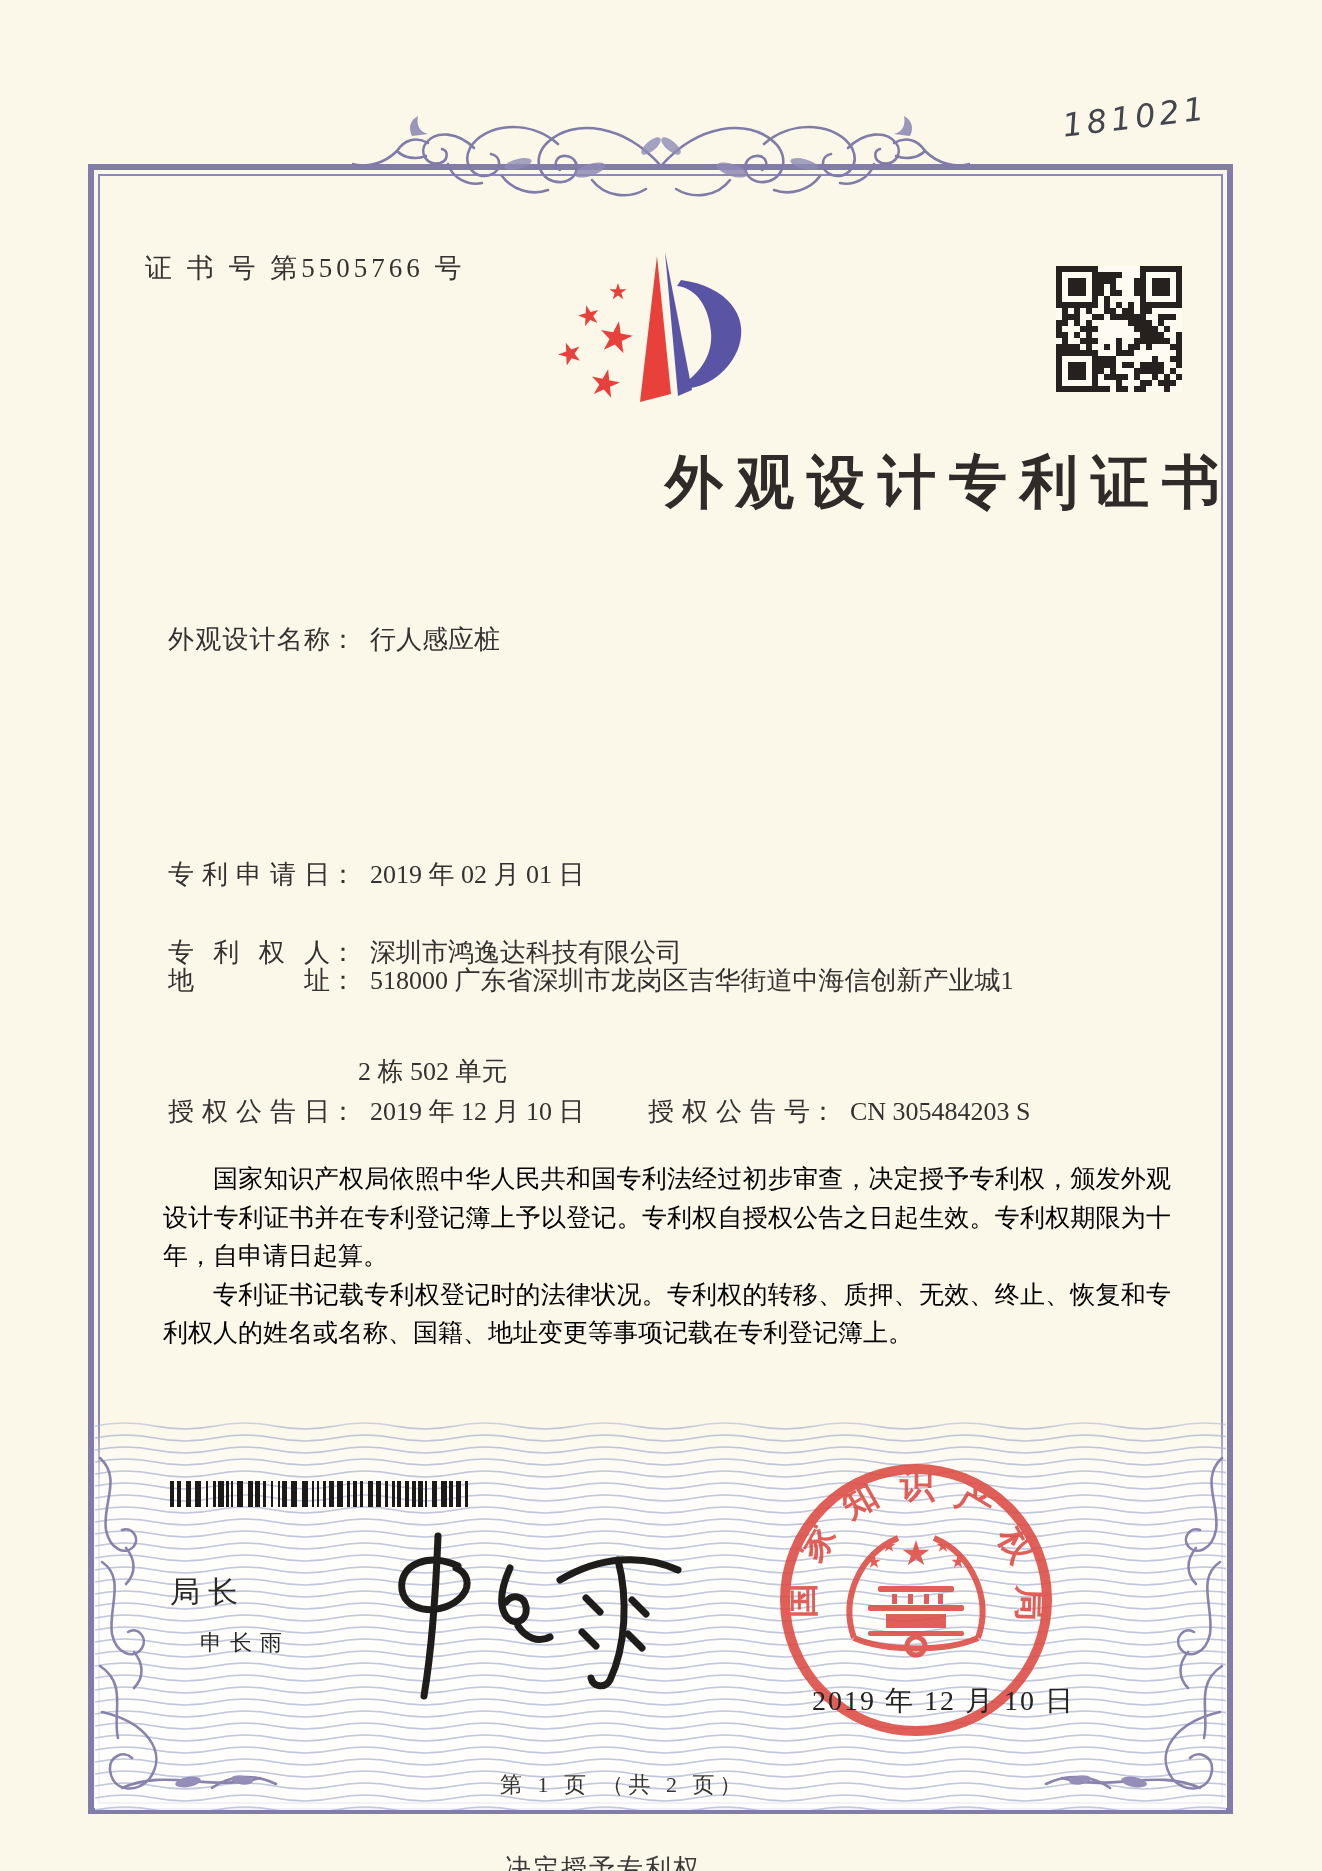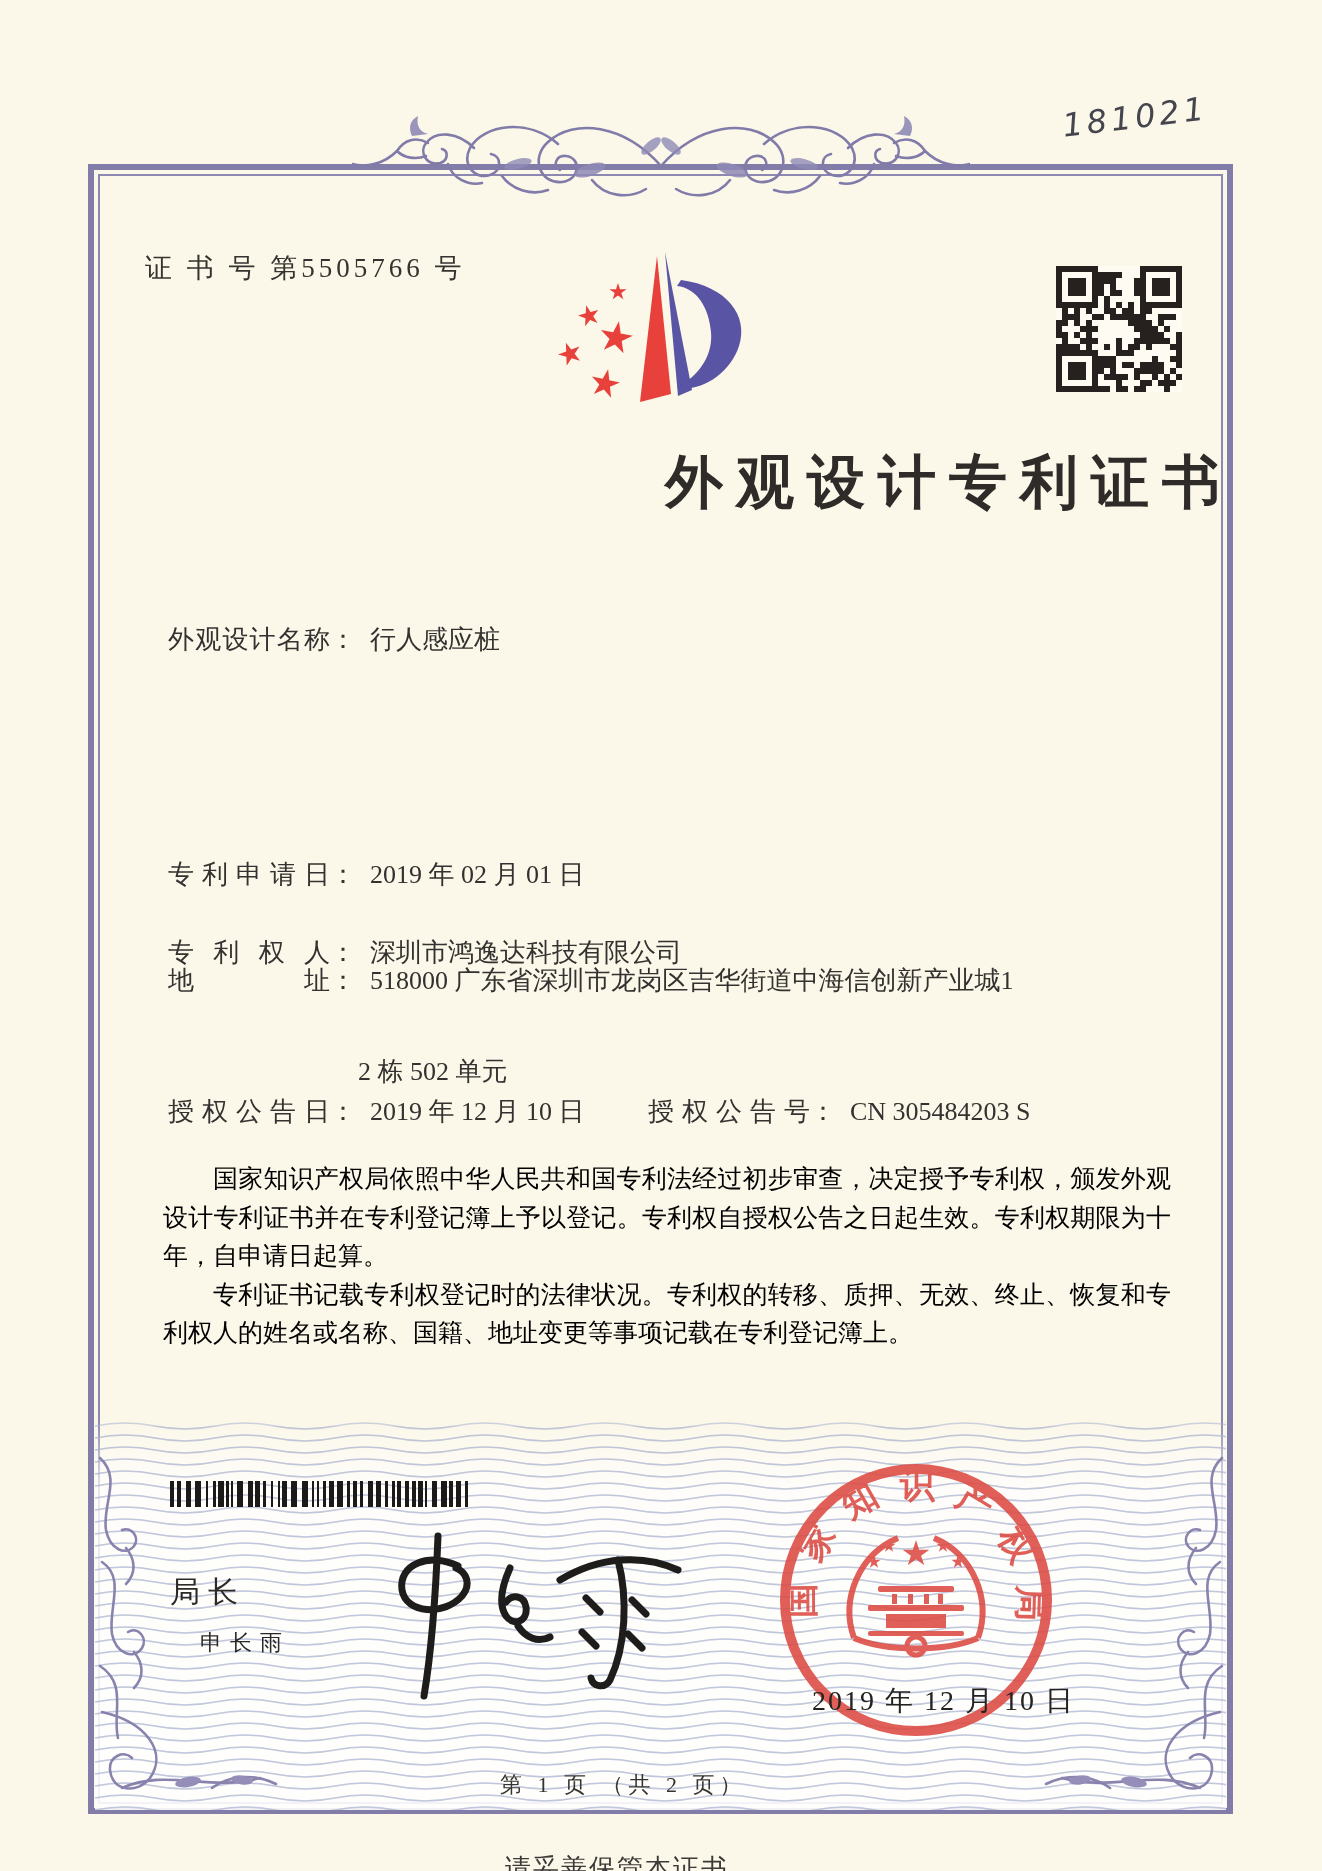--- a/index.html
+++ b/index.html
@@ -506,15 +506,15 @@
         <path d="M-62,32 C-30,46 30,46 62,32" stroke="#dd4a42" stroke-width="6" fill="none"></path>
         <circle cx="0" cy="40" r="9" fill="none" stroke="#dd4a42" stroke-width="5"></circle>
       </g>
     </g>
   </svg>
 
   <div class="seal-date">2019 年 12 月 10 日</div>
 
   <div class="pageinfo">第 1 页 （共 2 页）</div>
 
-  <div class="cutoff">请妥善保管本证书</div>
+  <div class="cutoff">决定授予专利权</div>
 
 </div>
 
 </body></html>

